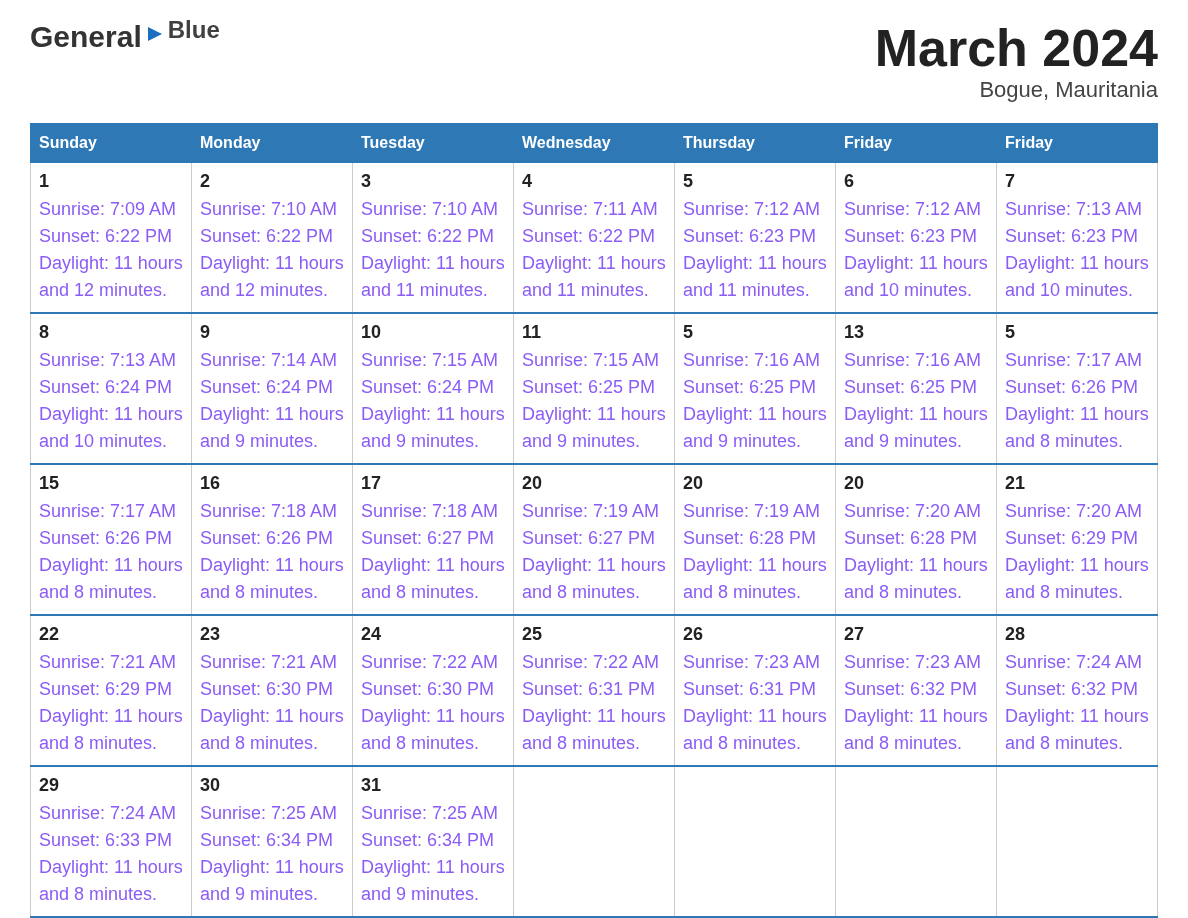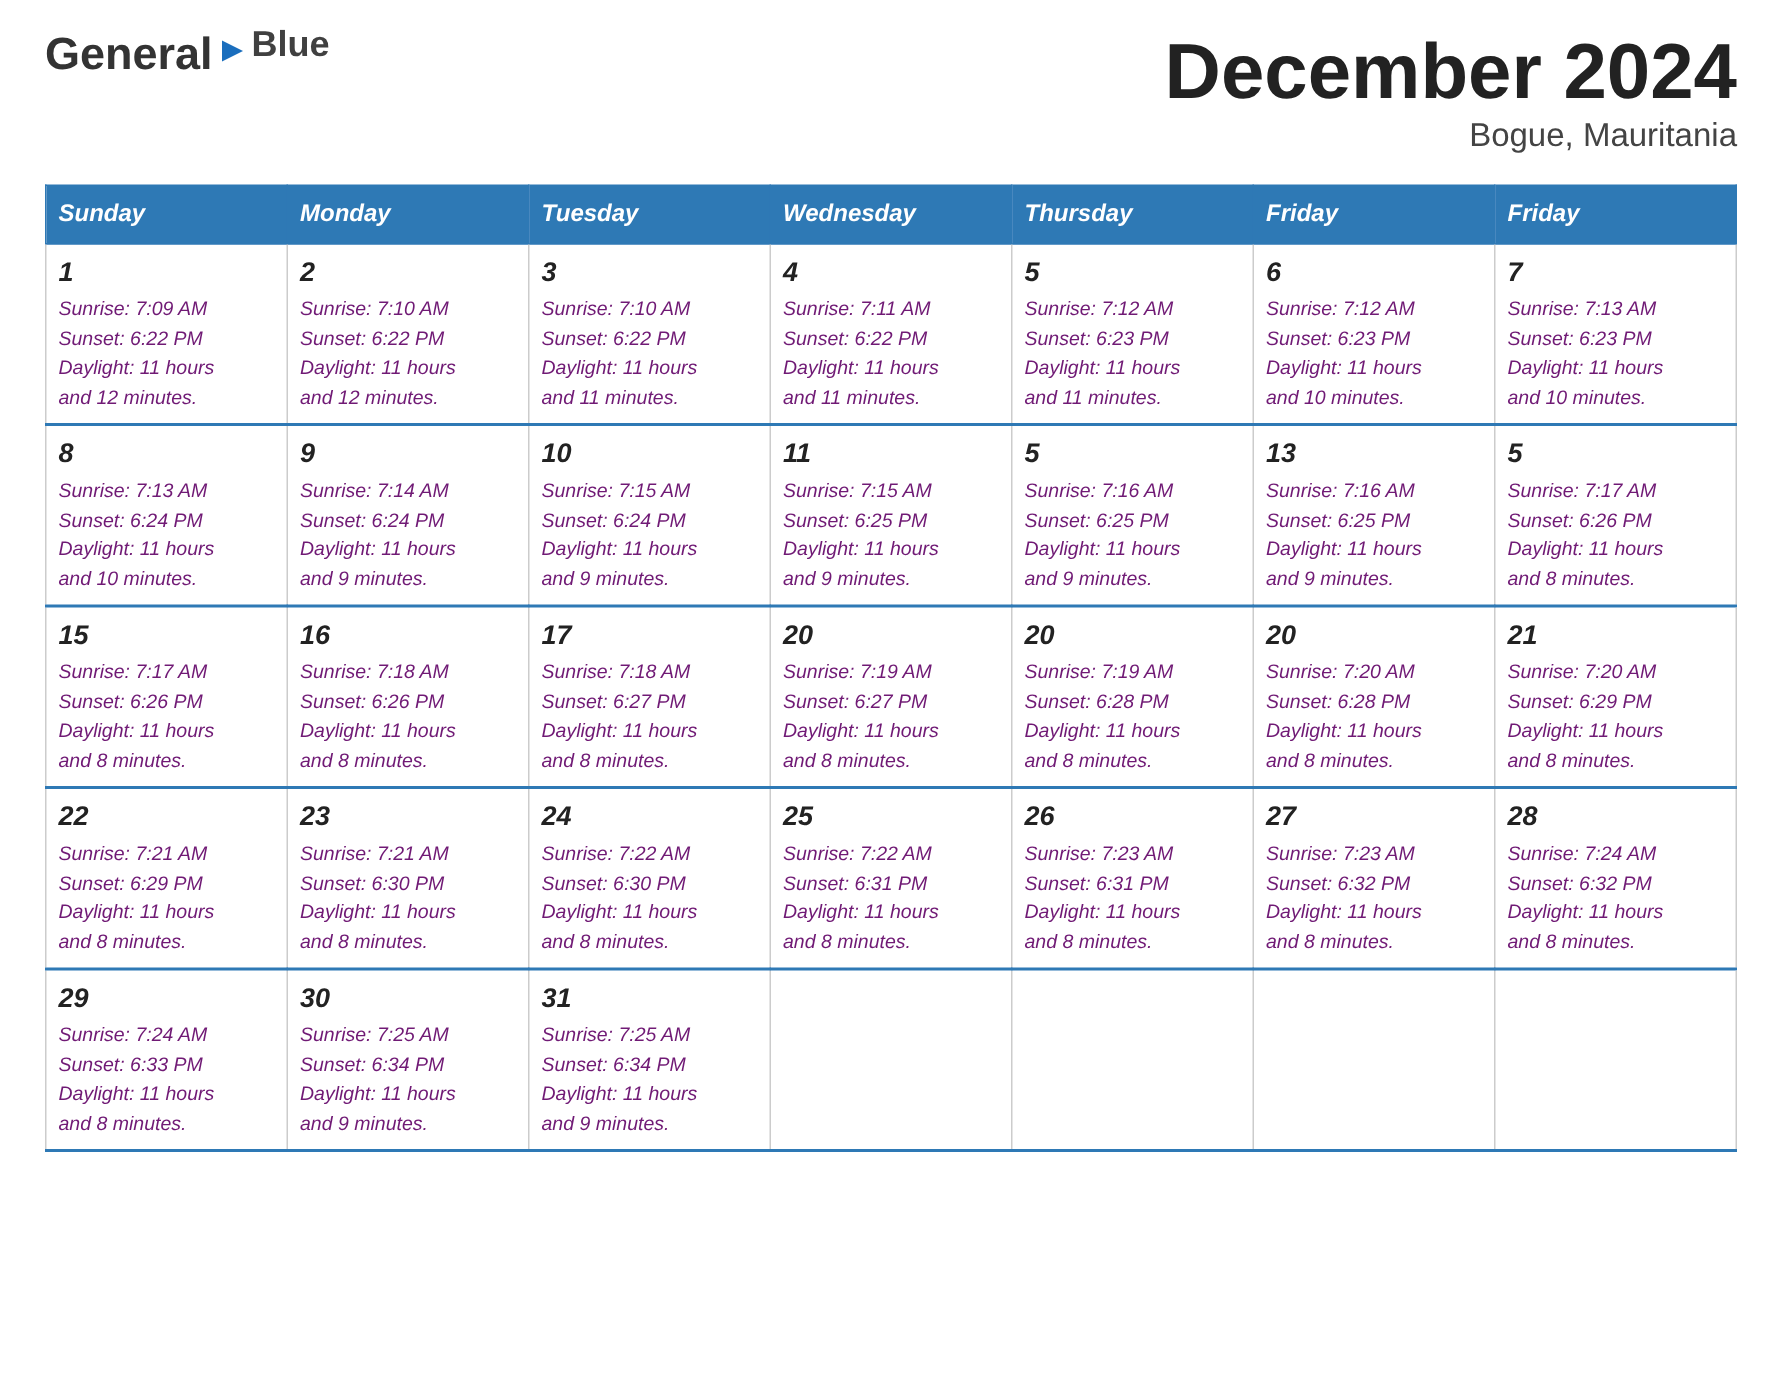--- a/index.html
+++ b/index.html
@@ -31,21 +31,20 @@
     }
     .location-title {
       font-size: 22px;
       color: #444;
       text-align: right;
     }
     table {
       width: 100%;
       border-collapse: collapse;
       table-layout: fixed;
-      font-style: italic;
     }
     thead th {
       background-color: #2e79b5;
       color: #fff;
       font-size: 16px;
       font-weight: bold;
       padding: 10px 8px;
       text-align: left;
       border: 1px solid #2e79b5;
     }
@@ -65,23 +64,23 @@
       border-left: 1px solid #ccc;
     }
     .day-number {
       font-size: 18px;
       font-weight: bold;
       color: #222;
       display: block;
       margin-bottom: 4px;
     }
     .day-info {
-      font-size: 13px;
+      font-size: 18px;
       line-height: 1.5;
-      color: #701a75;
+      color: #8b5cf6;
     }
     .empty-cell {
       background: #fff;
     }
   </style>
 </head>
 <body>
 
 <div class="header">
   <div class="logo">
@@ -89,21 +88,21 @@
       <span style="font-size:30px; font-weight:bold; color:#333;">General</span>
       <span style="display:inline-block; margin-left:2px; margin-bottom:2px;">
         <svg width="22" height="22" viewBox="0 0 22 22">
           <polygon points="4,4 18,11 4,18" fill="#1a6ebd"></polygon>
         </svg>
       </span>
     </div>
     <div style="font-size:24px; font-weight:bold; color:#404040; margin-top:-4px; margin-left:2px;">Blue</div>
   </div>
   <div class="title-area">
-    <div class="month-title">December 2024</div>
+    <div class="month-title">March 2024</div>
     <div class="location-title">Bogue, Mauritania</div>
   </div>
 </div>
 
 <table>
   <thead>
     <tr>
     <th>Sunday</th>
         <th>Monday</th>
         <th>Tuesday</th>

